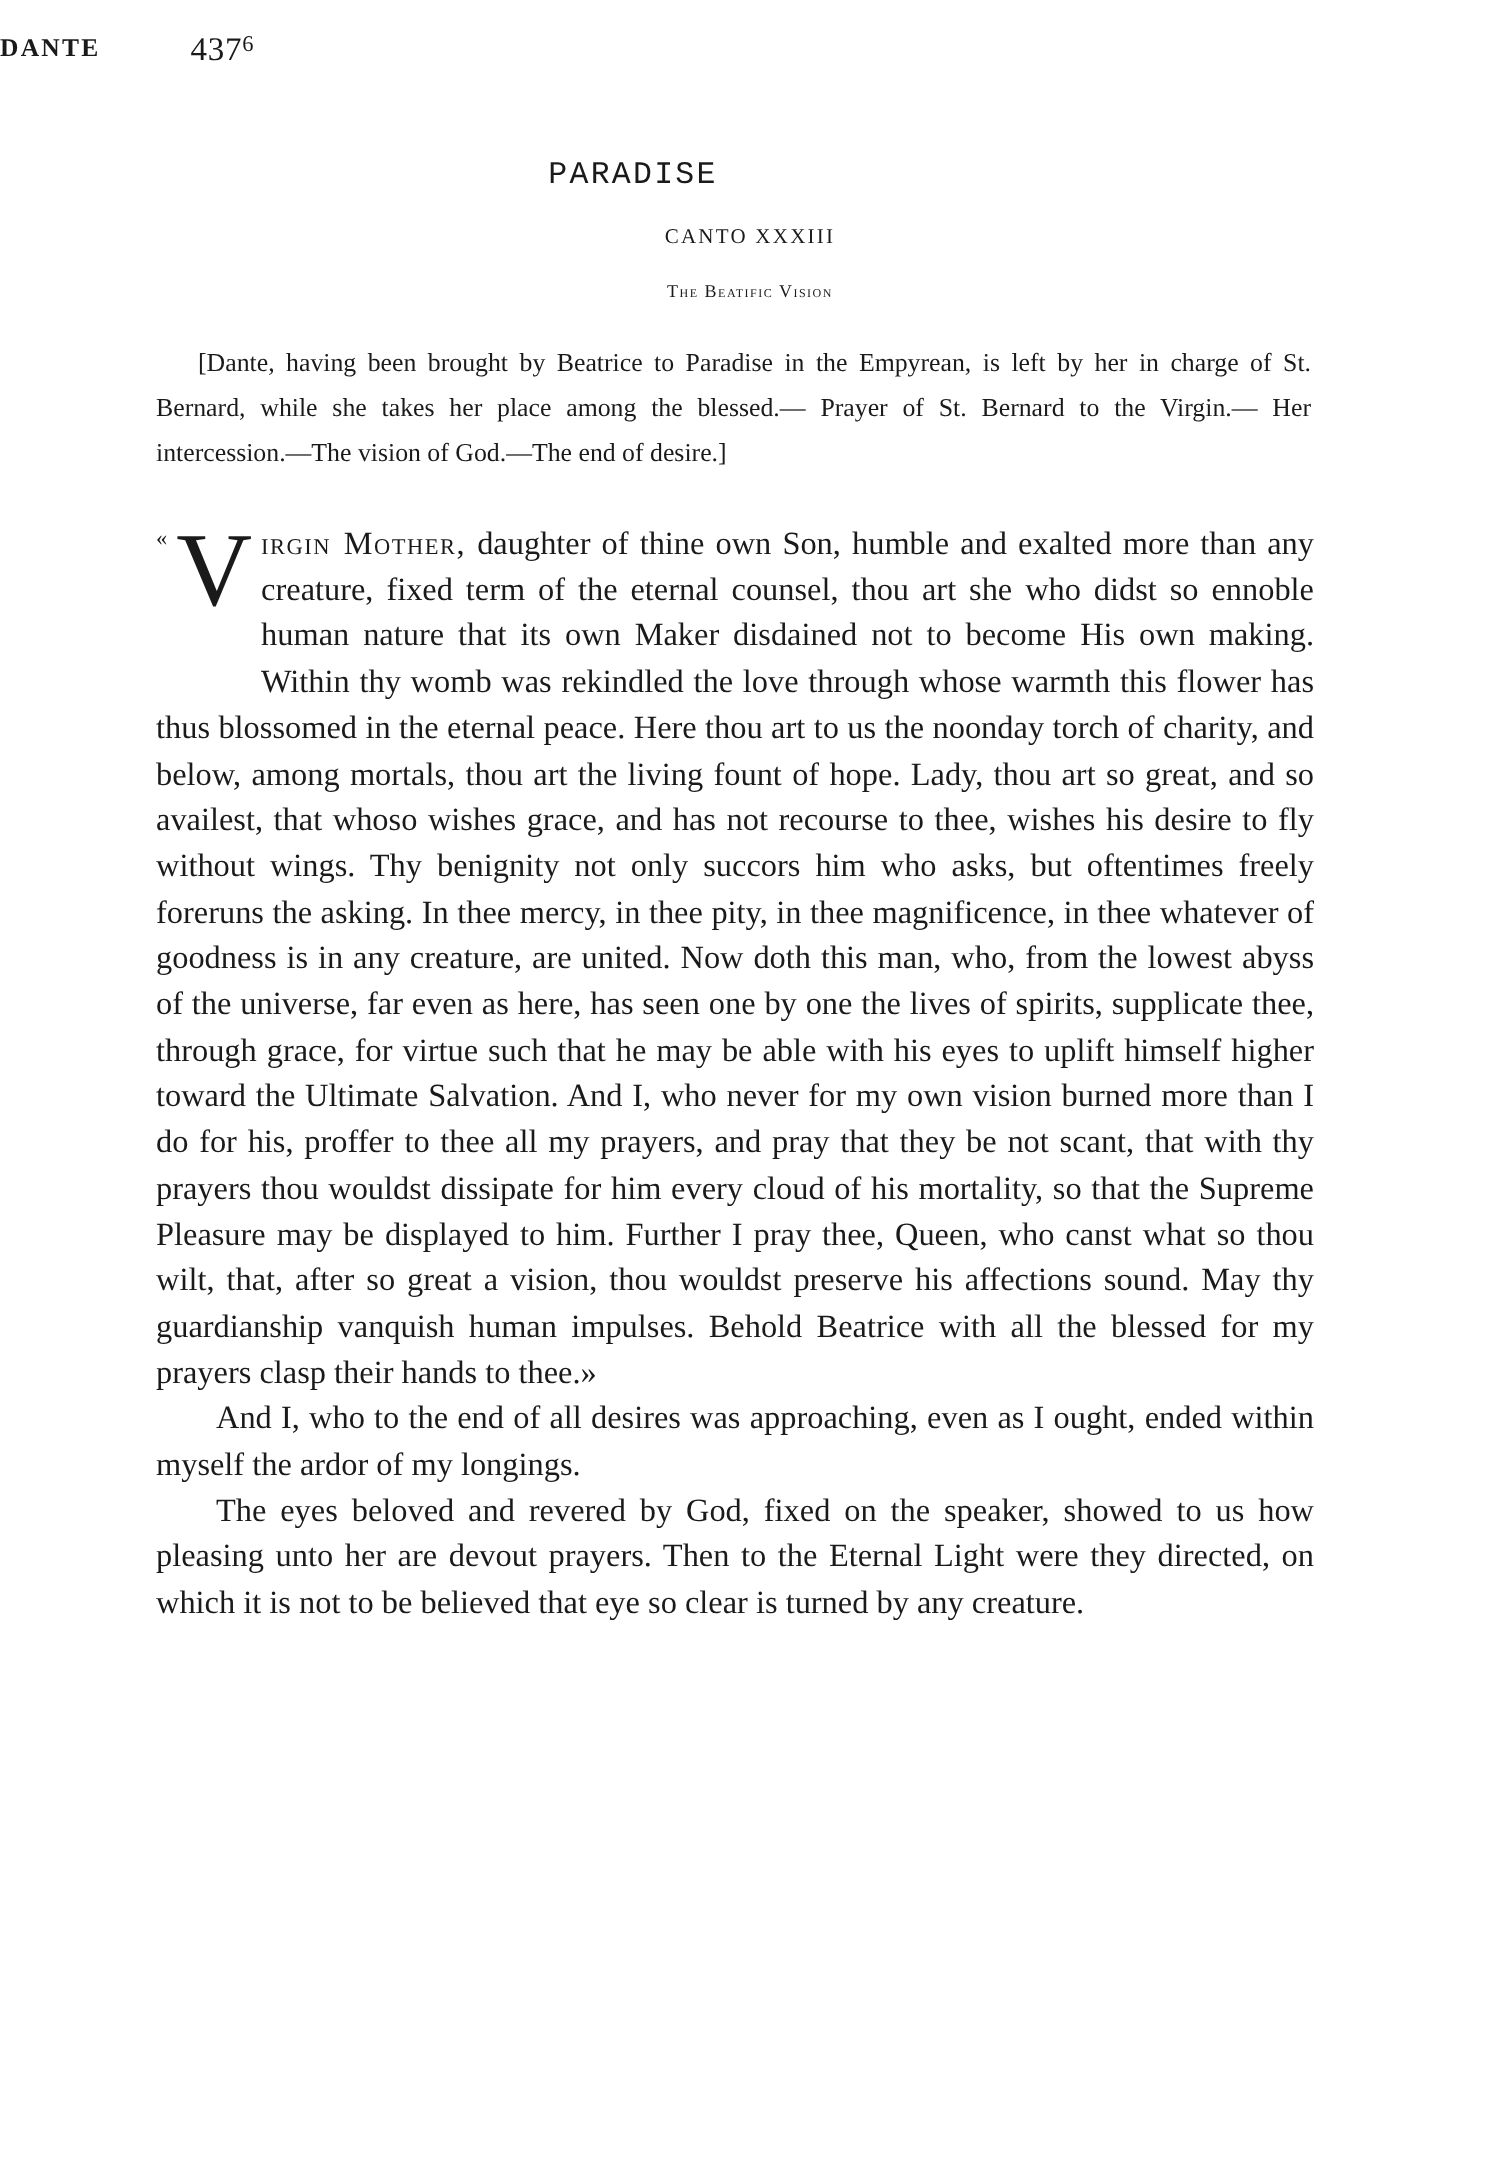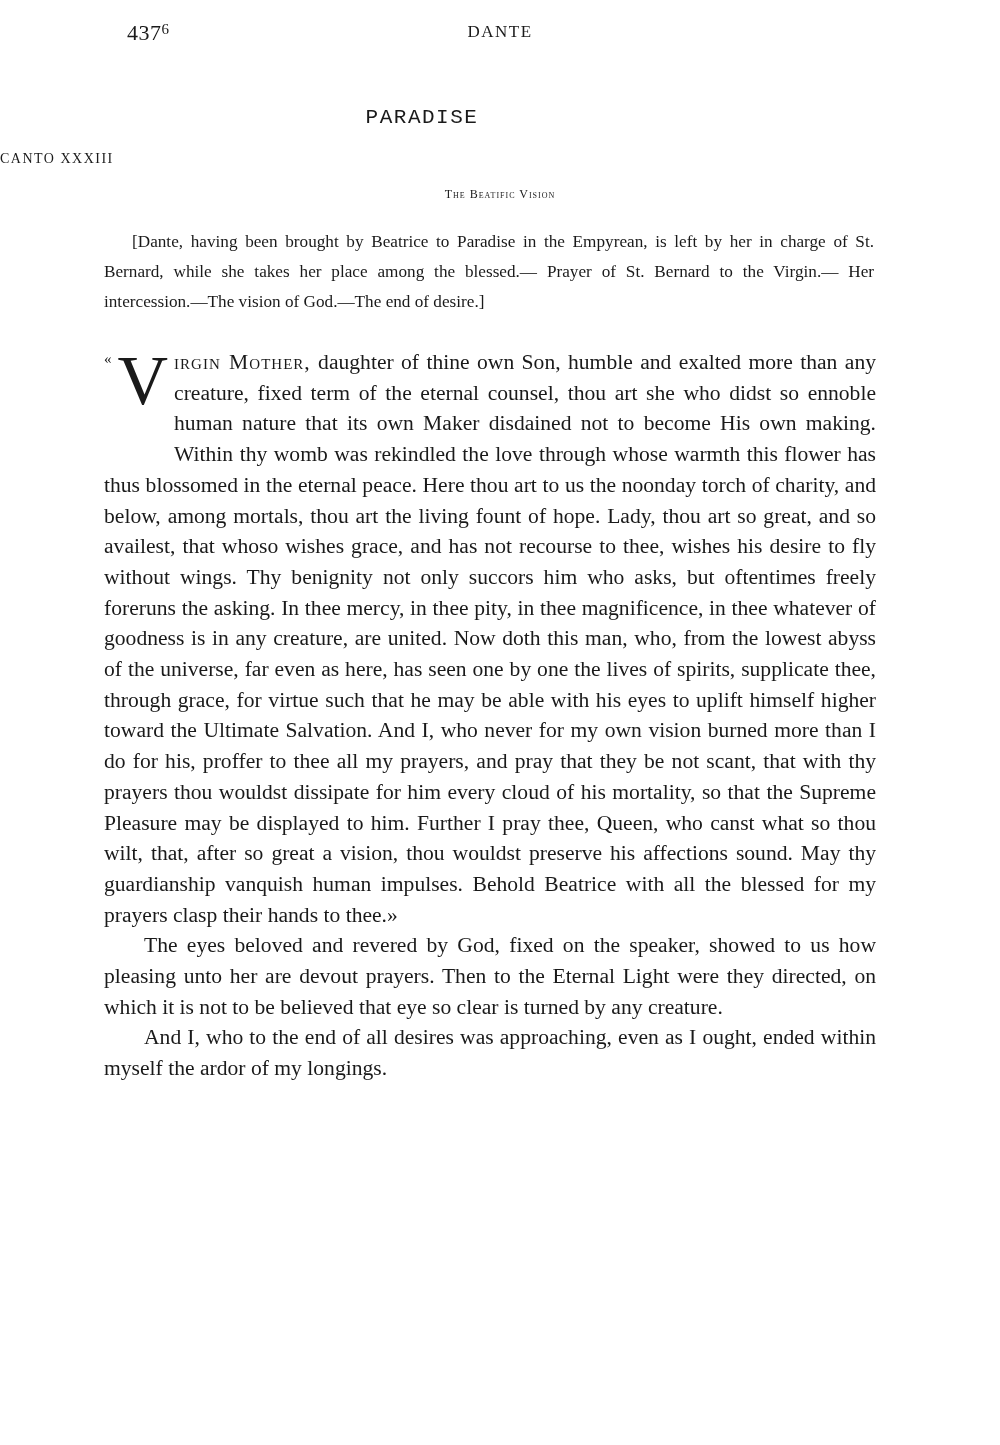--- a/index.html
+++ b/index.html
@@ -5,29 +5,29 @@
     html, body { margin: 0; padding: 0; background: #ffffff; }
     body {
       width: 1000px; height: 1445px; position: relative; overflow: hidden;
       font-family: "Liberation Serif", "DejaVu Serif", serif; color: #1a1a1a;
     }
     .page-number {
       position: absolute; left: 104px; top: 20px; font-size: 22px; letter-spacing: 0.5px; margin-left: 23px;
     }
     .page-number sup { font-size: 15px; vertical-align: 6px; }
     .running-head {
-      position: absolute; left: 0; width: 1000px; top: 22px; text-align: center;
-      font-size: 17px; letter-spacing: 1.5px;
+      position: absolute; left: 0; width: 1000px; top: 22px; 
+      font-size: 17px; letter-spacing: 1.5px; font-weight: bold;
     }
     .part-title {
       position: absolute; left: 0; width: 844px; top: 106px; text-align: center;
       font-size: 21px; letter-spacing: 1.5px; font-family: Liberation Mono, monospace;
     }
     .canto-title {
-      position: absolute; left: 0; width: 1000px; top: 151px; text-align: left;
+      position: absolute; left: 0; width: 1000px; top: 151px; text-align: center;
       font-size: 14px; letter-spacing: 1.5px;
     }
     .section-title {
       position: absolute; left: 0; width: 1000px; top: 187px; text-align: center;
       font-size: 12px; font-variant: small-caps; letter-spacing: 1px;
     }
     .argument {
       position: absolute; left: 104px; width: 770px; top: 227px;
       font-size: 17.2px; line-height: 30px; text-align: justify; text-indent: 28px;
     }
@@ -58,15 +58,15 @@
 <div class="section-title">The Beatific Vision</div>
 
 <div class="argument">[Dante, having been brought by Beatrice to Paradise in the Empyrean, is left by her in charge of St. Bernard, while she takes her place among the blessed.— Prayer of St. Bernard to the Virgin.— Her intercession.—The vision of God.—The end of desire.]</div>
 
 <div class="body-text">
   <p class="para-first">
     <span class="open-quote">«</span>
     <span class="drop-cap">V</span>
     <span class="smallcaps">irgin Mother,</span><span> daughter of thine own Son, humble and exalted more than any creature, fixed term of the eternal counsel, thou art she who didst so ennoble human nature that its own Maker disdained not to become His own making. Within thy womb was rekindled the love through whose warmth this flower has thus blossomed in the eternal peace. Here thou art to us the noonday torch of charity, and below, among mortals, thou art the living fount of hope. Lady, thou art so great, and so availest, that whoso wishes grace, and has not recourse to thee, wishes his desire to fly without wings. Thy benignity not only succors him who asks, but oftentimes freely foreruns the asking. In thee mercy, in thee pity, in thee magnificence, in thee whatever of goodness is in any creature, are united. Now doth this man, who, from the lowest abyss of the universe, far even as here, has seen one by one the lives of spirits, supplicate thee, through grace, for virtue such that he may be able with his eyes to uplift himself higher toward the Ultimate Salvation. And I, who never for my own vision burned more than I do for his, proffer to thee all my prayers, and pray that they be not scant, that with thy prayers thou wouldst dissipate for him every cloud of his mortality, so that the Supreme Pleasure may be displayed to him. Further I pray thee, Queen, who canst what so thou wilt, that, after so great a vision, thou wouldst preserve his affections sound. May thy guardianship vanquish human impulses. Behold Beatrice with all the blessed for my prayers clasp their hands to thee.»</span>
   </p>
+  <p class="para-indent">And I, who to the end of all desires was approaching, even as I ought, ended within myself the ardor of my longings.</p>
   <p class="para-indent">The eyes beloved and revered by God, fixed on the speaker, showed to us how pleasing unto her are devout prayers. Then to the Eternal Light were they directed, on which it is not to be believed that eye so clear is turned by any creature.</p>
-  <p class="para-indent">And I, who to the end of all desires was approaching, even as I ought, ended within myself the ardor of my longings.</p>
 </div>
 
 </body></html>

